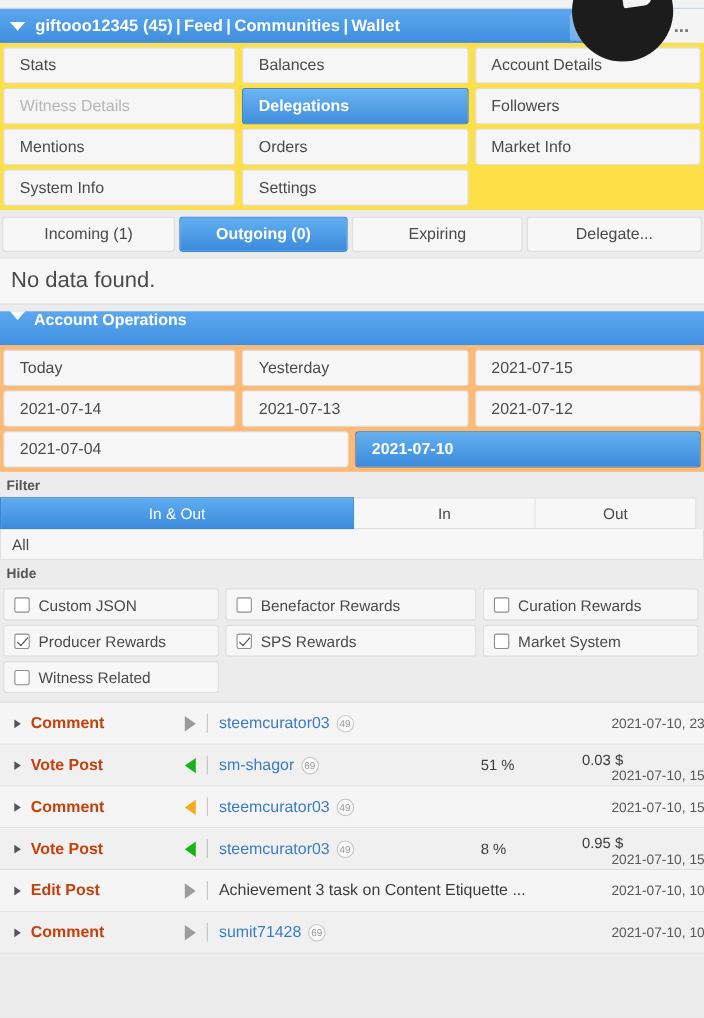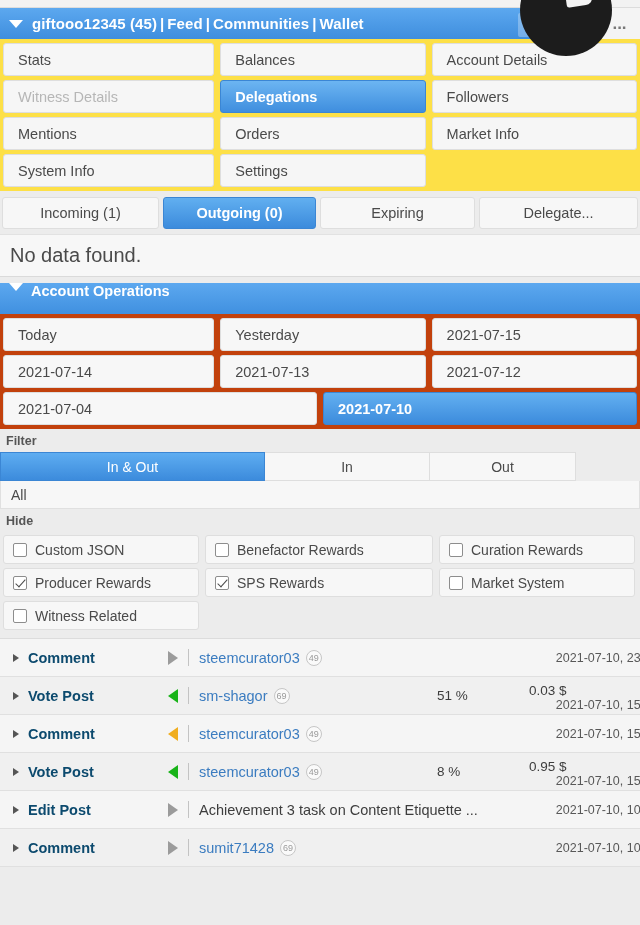--- a/index.html
+++ b/index.html
@@ -181,21 +181,21 @@
     display: flex;
     padding-left: 9px;
     margin-top: 6px;
   }
   .sec-bar .caret-down { border-top-color: #ffffff; margin-right: 8px; }
   .sec-title {
     color: #fff; font-size: 14.5px; font-weight: bold;
   }
 
   
-  .date-grid { padding-top: 4px; background: #c2410c; }
+  .date-grid { padding-top: 4px; background: #fdba74; }
   .date-row { display: flex; }
   .date-cell {
     height: 33px;
     margin: 0 3px 4px 3px;
     background: #f7f7f7;
     border: 1px solid #dedede;
     border-radius: 3px;
     display: flex;
     align-items: center;
     padding-left: 14px;
@@ -227,21 +227,21 @@
     height: 29px;
     display: flex; align-items: center; justify-content: center;
     font-size: 14px;
     color: #4a4a4a;
     background: #f7f7f7;
     border: 1px solid #dedede;
     border-left: none;
     white-space: nowrap;
   }
   .seg:first-child { border-left: 1px solid #dedede; }
-  .seg.g1 { width: 265px; }
+  .seg.g1 { width: 322px; }
   .seg.g2 { width: 165px; }
   .seg.g3 { width: 146px; }
   .seg.active {
     background: linear-gradient(to bottom, #5eadf1 0%, #3c8bdc 100%);
     border-color: #3b86d4;
     color: #fff;
   }
   .select-row {
     background: #f7f7f7;
     border: 1px solid #e0e0e0;
@@ -311,21 +311,21 @@
     width: 0; height: 0;
     border-top: 4.5px solid transparent;
     border-bottom: 4.5px solid transparent;
     border-left: 6px solid #555;
     margin-left: 13px; margin-right: 9px;
     flex: none;
   }
   .op-type {
     font-size: 14.5px;
     font-weight: bold;
-    color: #0c4a6e;
+    color: #c2410c;
     width: 140px;
     white-space: nowrap;
   }
   .tri {
     width: 0; height: 0;
     border-top: 7px solid transparent;
     border-bottom: 7px solid transparent;
     border-right: 10px solid #9b9b9b;
     flex: none;
   }

